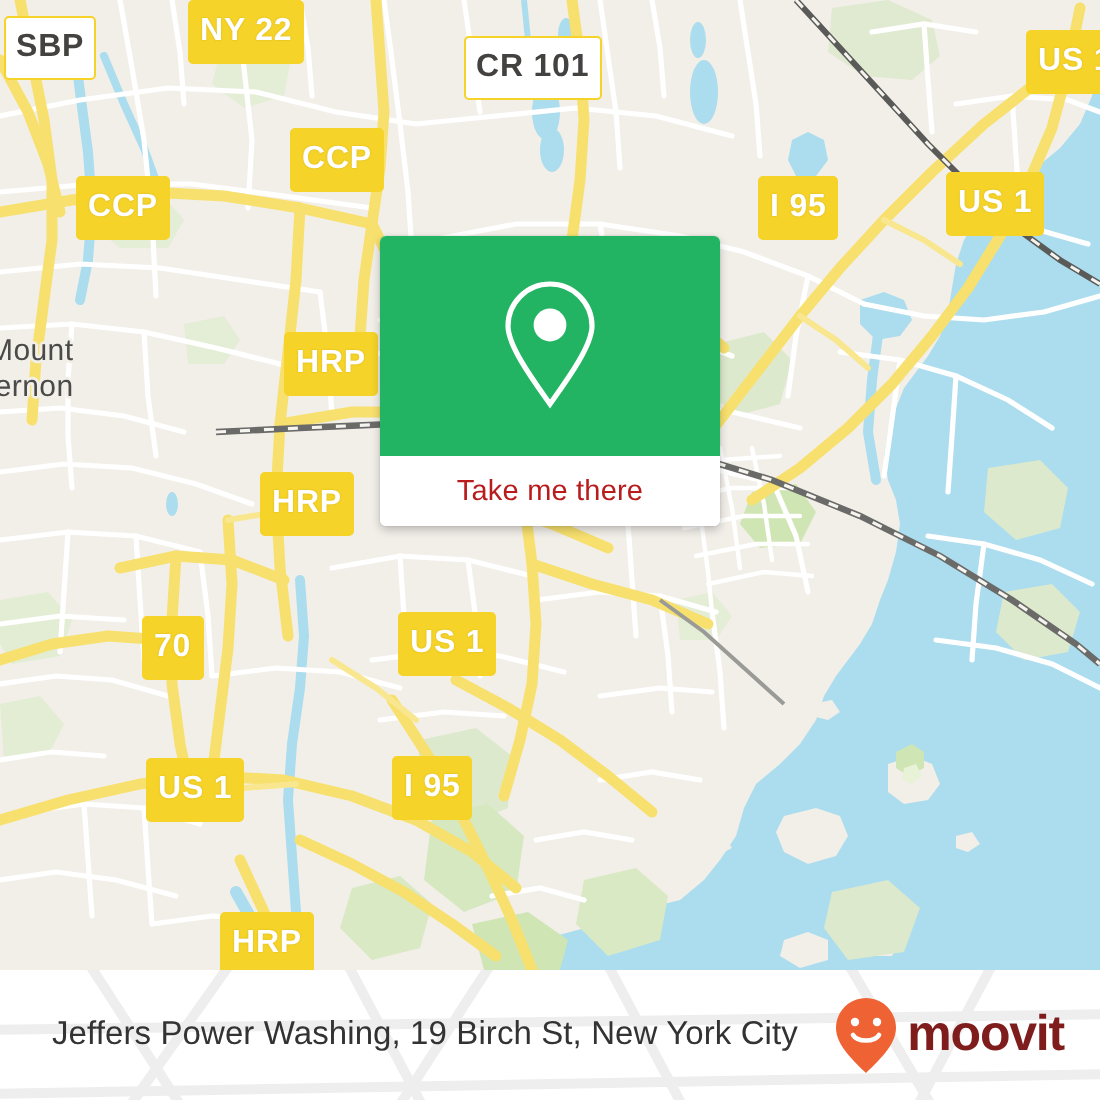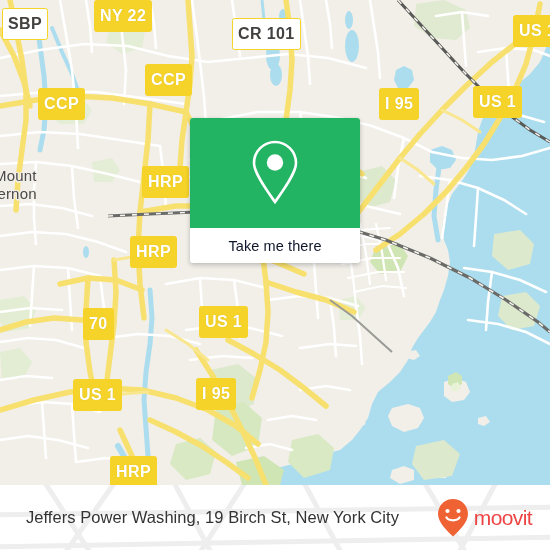--- a/index.html
+++ b/index.html
@@ -92,21 +92,21 @@
   }
   #card-footer {
     height: 35px;
     background: #ffffff;
     display: flex;
     align-items: center;
     justify-content: center;
   }
   #card-footer-label {
     font-size: 14.5px;
-    color: #0f172a;
+    color: #b91c1c;
     letter-spacing: 0.1px;
   }
 
   
   #osm-attrib {
     position: absolute;
     left: 0;
     bottom: 0;
     height: 18px;
     display: flex;
@@ -151,23 +151,23 @@
     color: #333333;
     letter-spacing: 0.05px;
     white-space: nowrap;
   }
   #brand-logo {
     display: flex;
     align-items: center;
     gap: 4px;
   }
   #brand-wordmark {
-    font-size: 21px;
-    font-weight: normal;
-    color: #ef4444;
+    font-size: 25px;
+    font-weight: bold;
+    color: #7f1d1d;
     letter-spacing: -0.6px;
     line-height: 1;
   }
 </style>
 </head>
 <body>
 
 <div id="app">
 
   <div id="map">
@@ -395,21 +395,21 @@
     <div class="shield outline" style="left:2px;  top:8px;">SBP</div>
     <div class="shield fill" style="left:94px; top:0px;">NY 22</div>
     <div class="shield fill" style="left:145px;top:64px;">CCP</div>
     <div class="shield fill" style="left:38px; top:88px;">CCP</div>
     <div class="shield outline" style="left:232px;top:18px;">CR 101</div>
     <div class="shield fill" style="left:379px;top:88px;">I 95</div>
     <div class="shield fill" style="left:513px;top:15px;">US 1</div>
     <div class="shield fill" style="left:473px;top:86px;">US 1</div>
     <div class="shield fill" style="left:142px;top:166px;">HRP</div>
     <div class="shield fill" style="left:130px;top:236px;">HRP</div>
-    <div class="shield fill" style="left:71px; top:308px;margin-left:12px;">70</div>
+    <div class="shield fill" style="left:71px; top:308px;">70</div>
     <div class="shield fill" style="left:199px;top:306px;">US 1</div>
     <div class="shield fill" style="left:73px; top:379px;">US 1</div>
     <div class="shield fill" style="left:196px;top:378px;">I 95</div>
     <div class="shield fill" style="left:110px;top:456px;">HRP</div>
 
     <div id="card">
       <div id="card-top">
         <svg width="56" height="70" viewBox="0 0 56 70">
           <path d="M28 4 C16.4 4 7 13.4 7 25 C7 35.5 21 54 28 64
                    C35 54 49 35.5 49 25 C49 13.4 39.6 4 28 4 Z" fill="none" stroke="#ffffff" stroke-width="2.6"></path>

